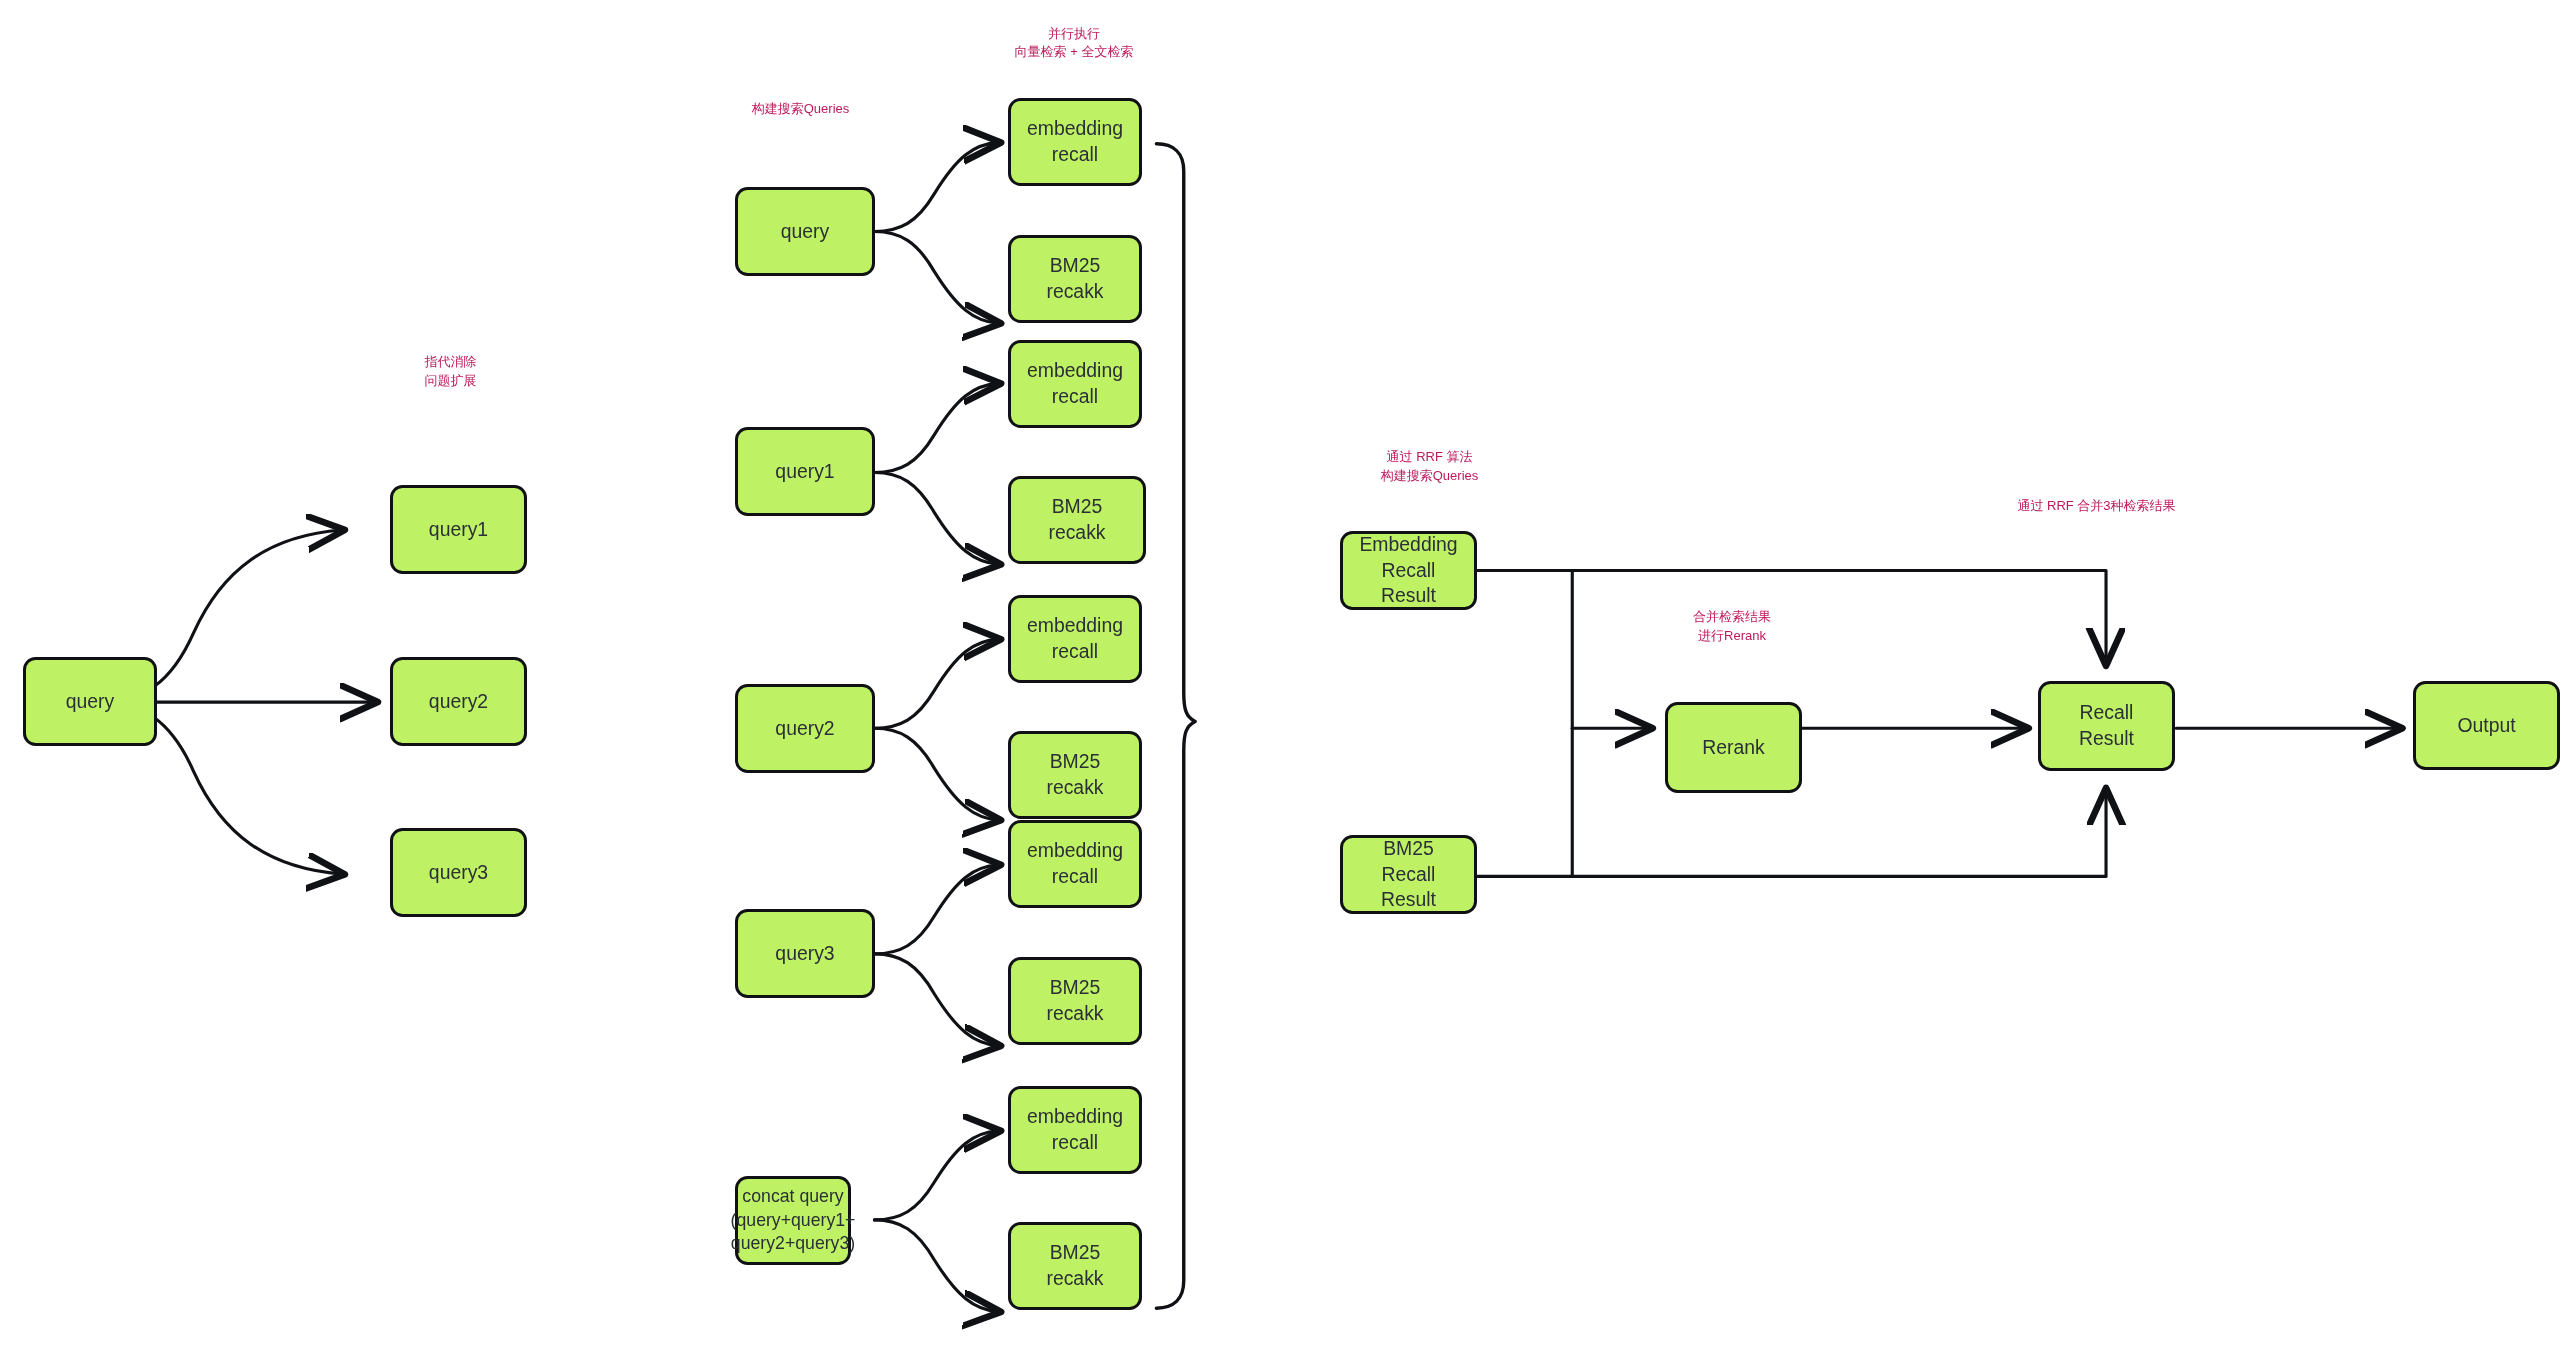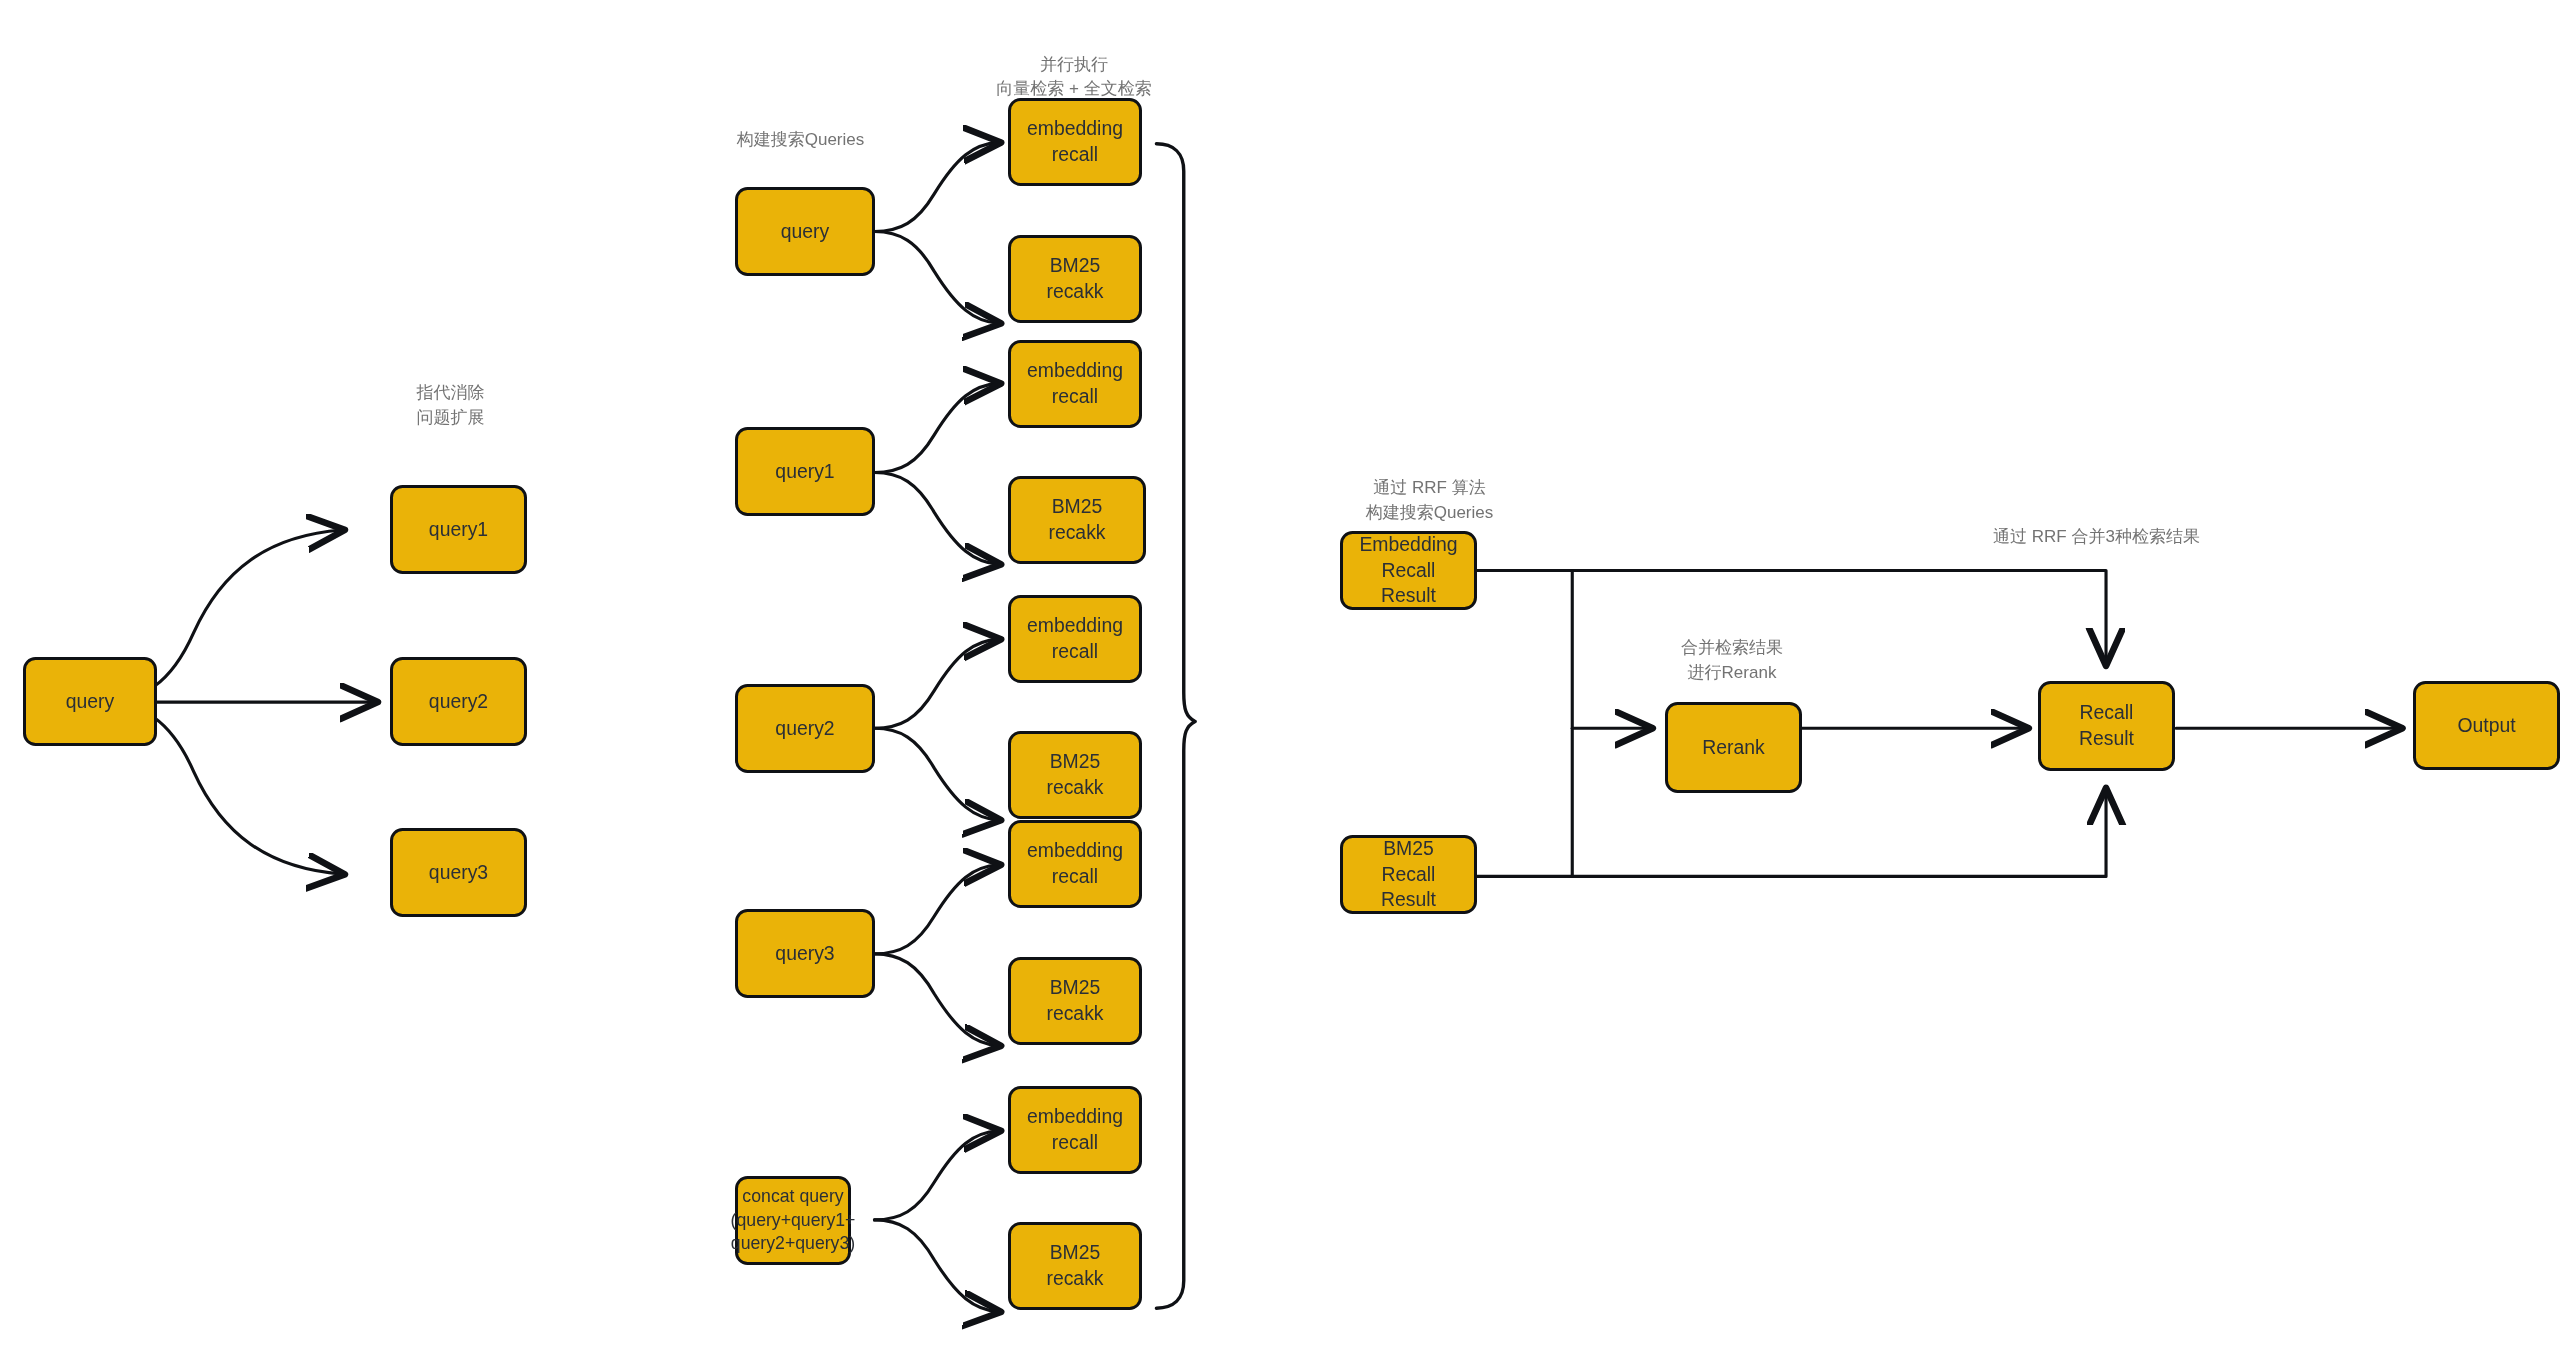--- a/index.html
+++ b/index.html
@@ -21,43 +21,42 @@
     position: absolute;
     left: 0;
     top: 0;
     width: 2576px;
     height: 1354px;
     pointer-events: none;
   }
   .node {
     position: absolute;
     box-sizing: border-box;
-    background: #eab308;
+    background: #bef264;
     border: 3.4px solid #0f1115;
     border-radius: 12.5px;
     display: flex;
     align-items: center;
     justify-content: center;
     text-align: center;
     color: #2b2f36;
     font-size: 19.4px;
     line-height: 1.32;
     font-family: "Liberation Sans", "DejaVu Sans", sans-serif;
     white-space: pre-line;
     padding: 2.3px 4.6px;
   }
   .caption {
     position: absolute;
-    color: #737373;
-    font-size: 17px;
+    color: #be185d;
+    font-size: 13px;
     line-height: 1.45;
     text-align: center;
     white-space: pre-line;
     font-family: "Liberation Sans", "DejaVu Sans", sans-serif;
-    margin-top: 28px;
   }
 </style>
 </head>
 <body>
 
 <div id="canvas">
 
   <svg class="edges" viewBox="0 0 4522 2376">
     <defs>
       <marker id="ah" markerWidth="14" markerHeight="14" refX="11" refY="6" orient="auto" markerUnits="strokeWidth">

